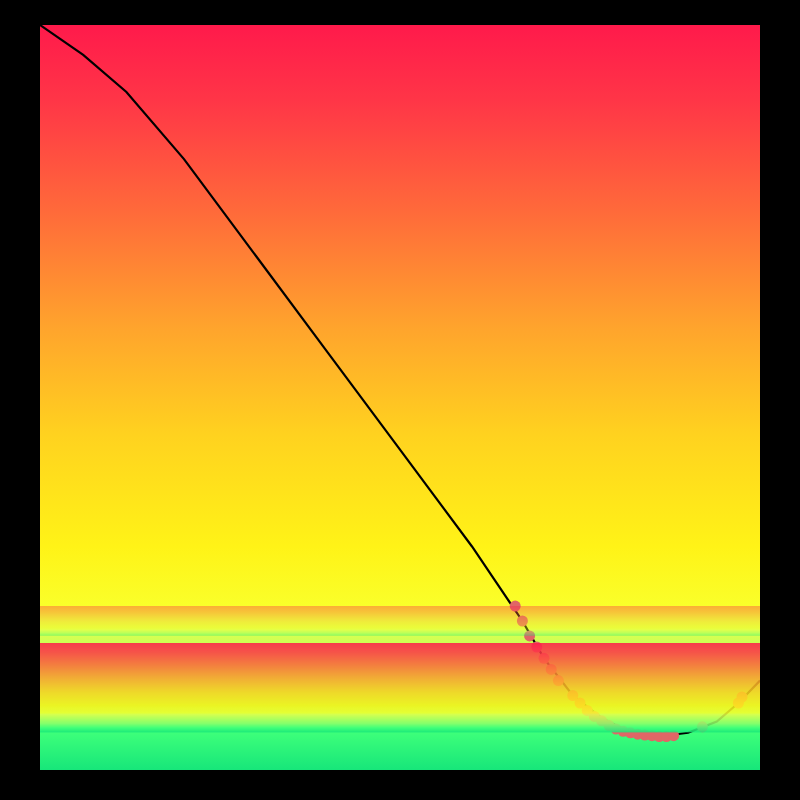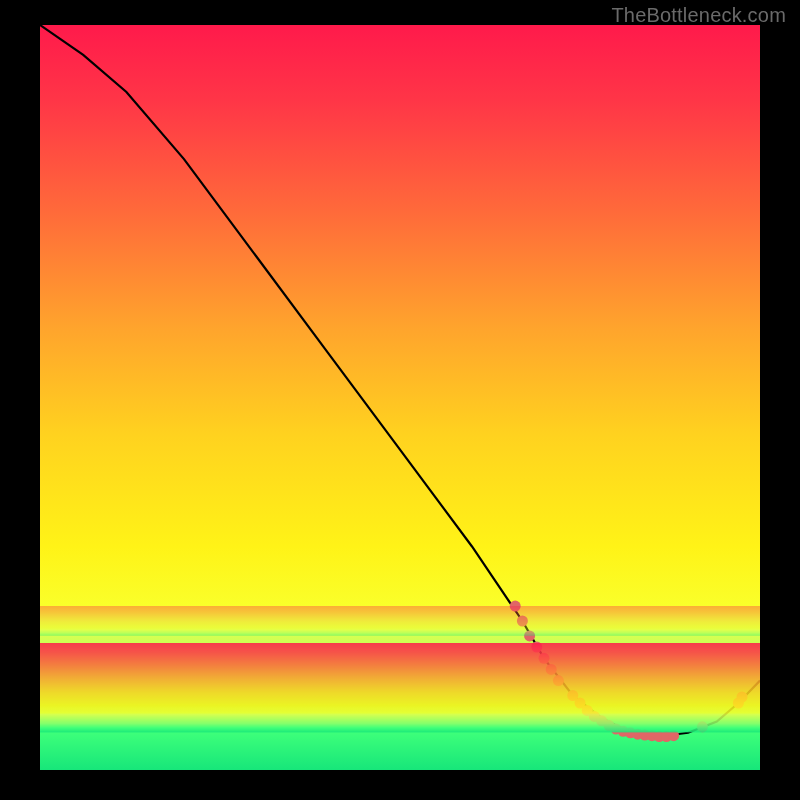--- a/index.html
+++ b/index.html
@@ -39,21 +39,20 @@
     left: 40px;
     width: 720px;
     z-index: 1;
   }
 </style>
 </head>
 <body>
 
 <div class="canvas">
 
-  <div class="watermark">TheBottleneck.com</div>
 
   <div class="plot-area">
     <svg id="plot-svg" width="720" height="745" viewBox="0 0 720 745" preserveAspectRatio="none">
       <defs>
         <linearGradient id="bgGrad" x1="0" y1="0" x2="0" y2="1">
             <stop offset="0.0%" stop-color="#ff1a4b"></stop>
             <stop offset="10.0%" stop-color="#ff3547"></stop>
             <stop offset="25.0%" stop-color="#ff6a3a"></stop>
             <stop offset="40.0%" stop-color="#ffa22d"></stop>
             <stop offset="55.0%" stop-color="#ffd21f"></stop>

